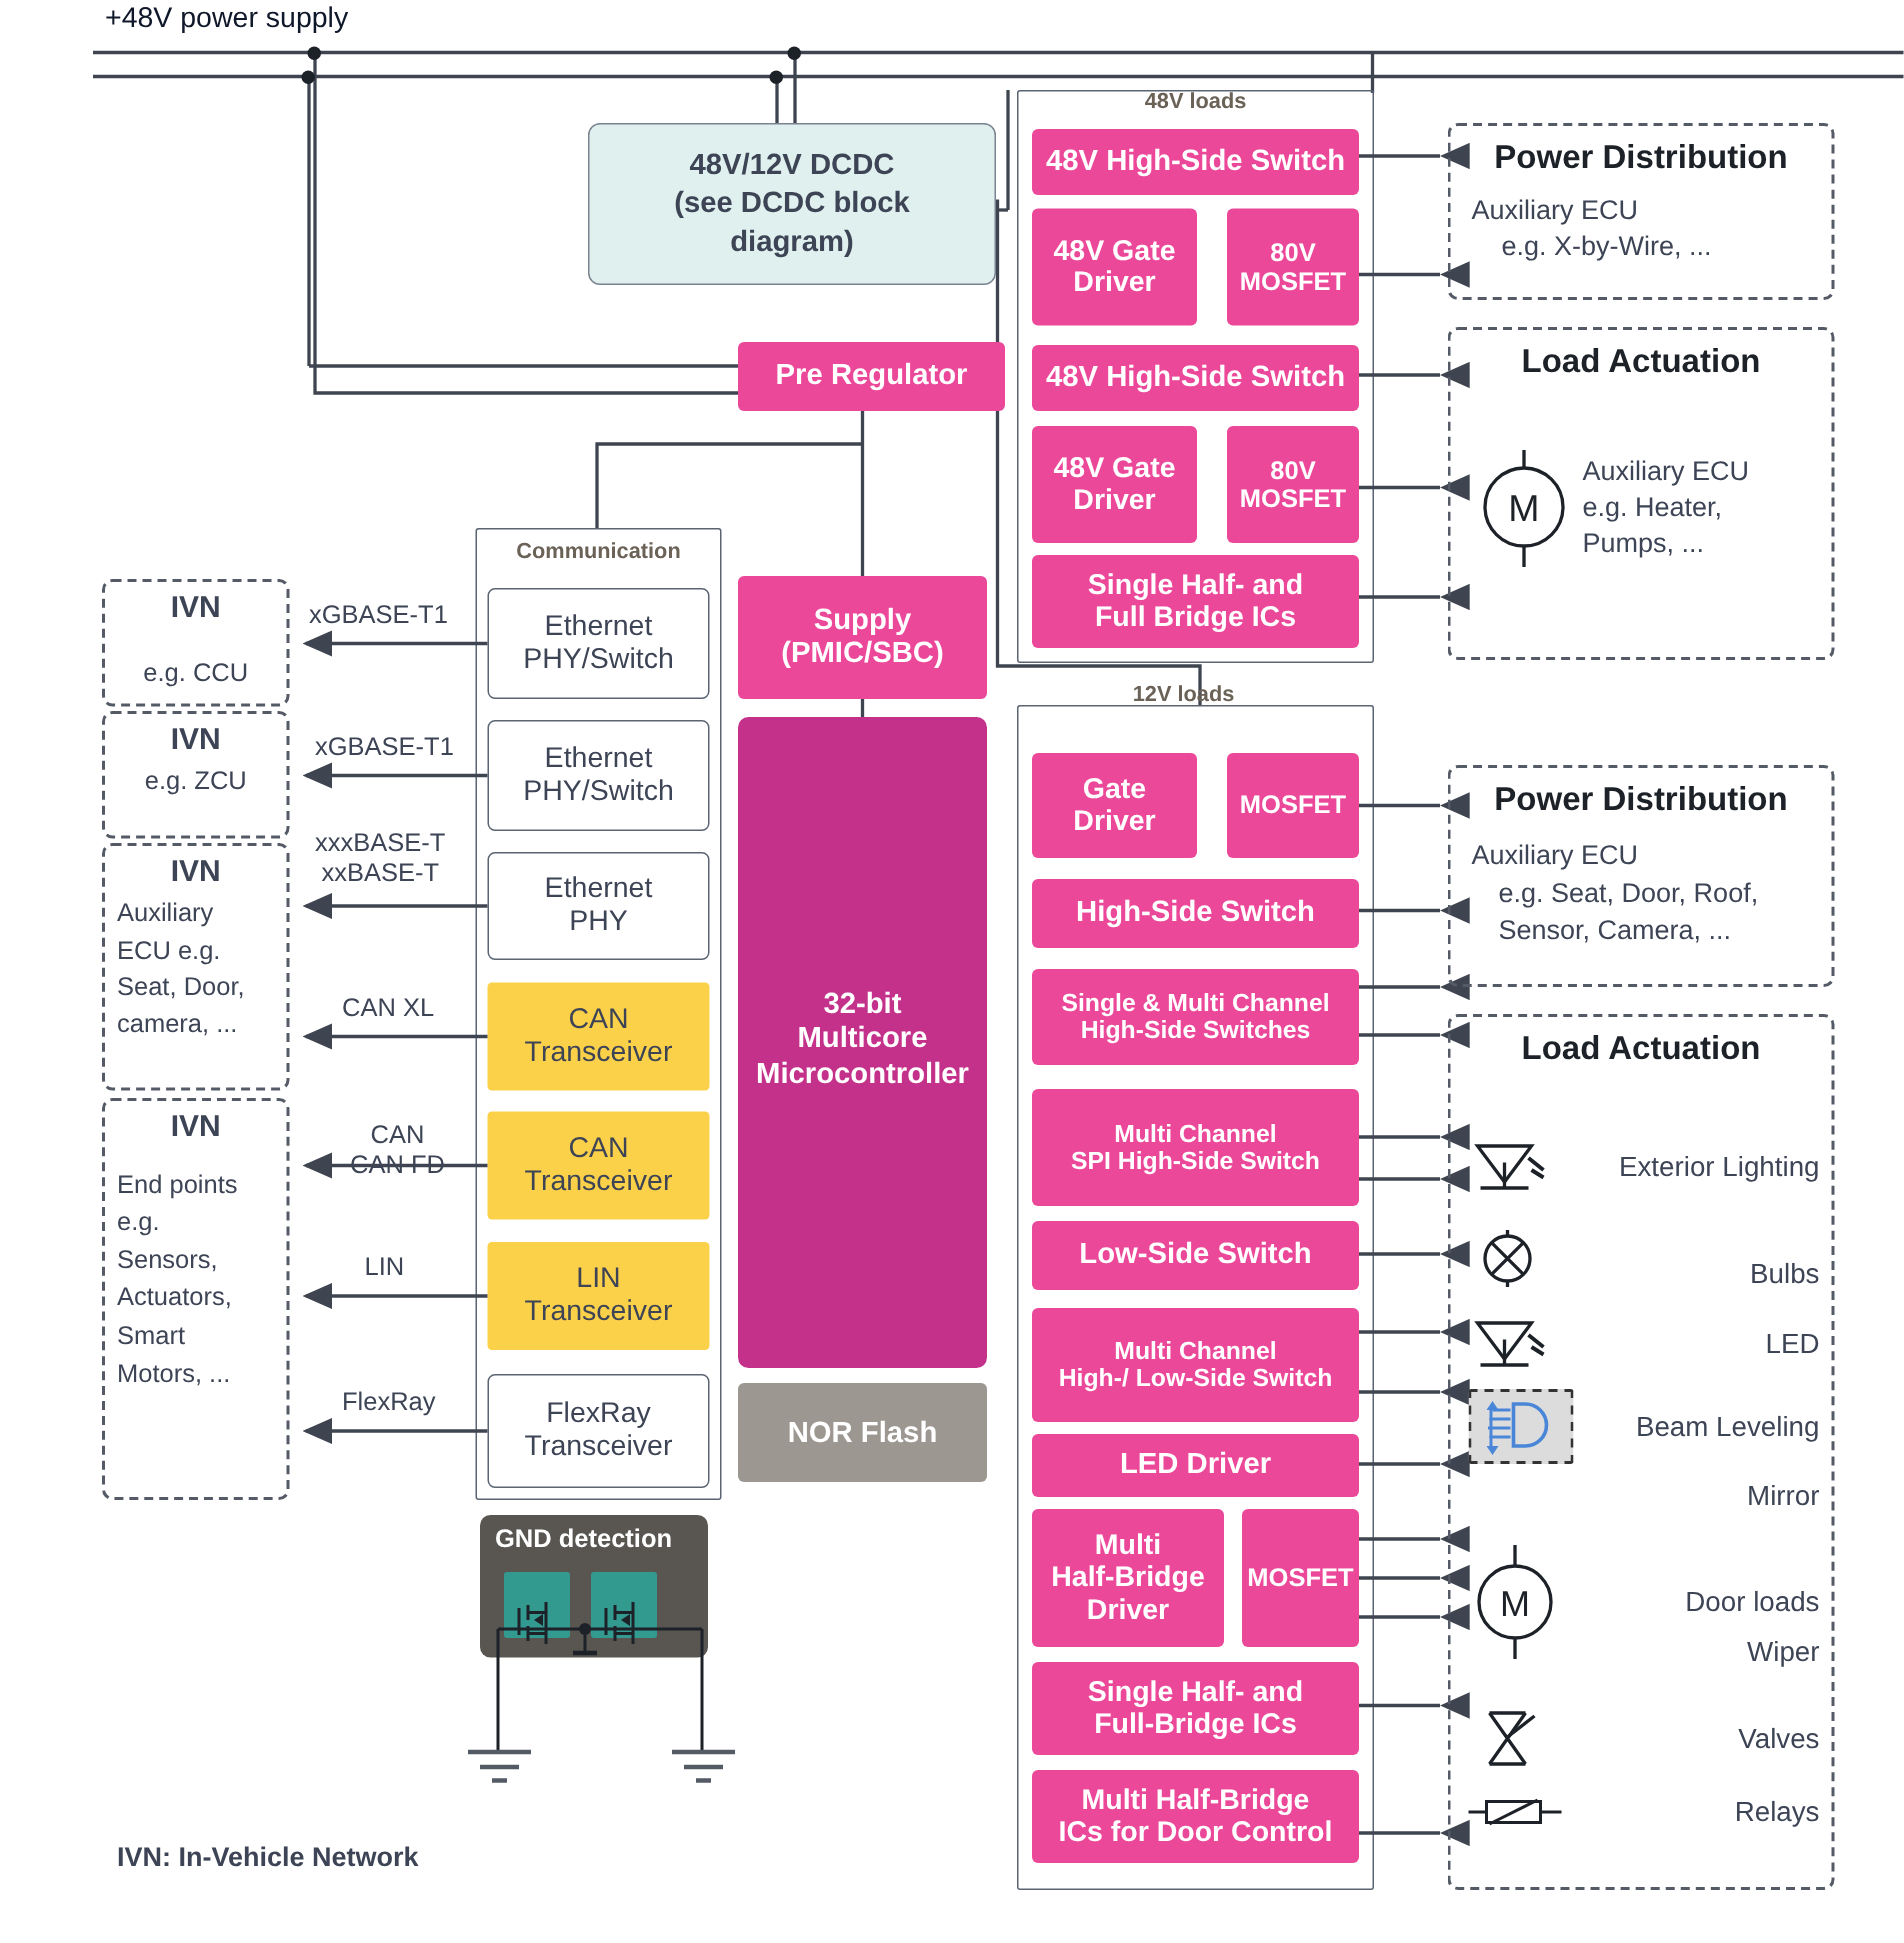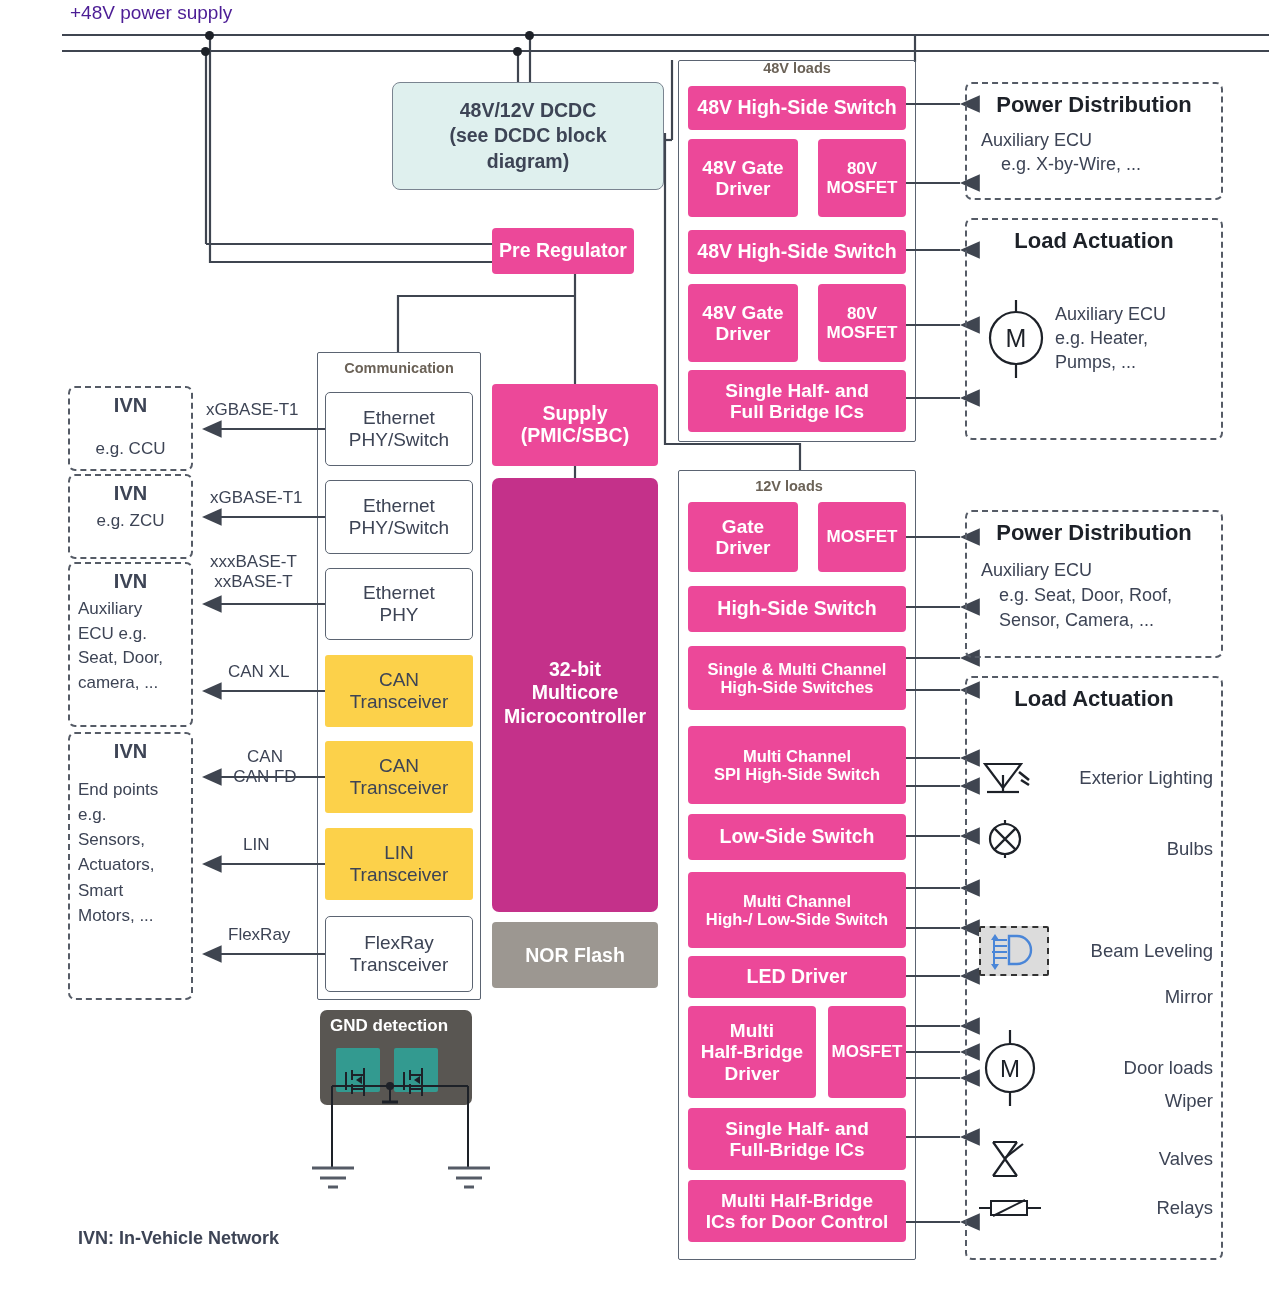--- a/index.html
+++ b/index.html
@@ -64,36 +64,36 @@
     <path d="M665,140 H672"></path>
 
     <path d="M672,60 V140"></path>
 
     <path d="M665,140 V444 H800 V470"></path>
 
     <path d="M915,60 V62"></path>
   </g>
 </svg>
 
-<div class="abs" style="left:70px;top:2px;font-size:19px;color:#4c1d95;">+48V power supply</div>
+<div class="abs" style="left:70px;top:2px;font-size:19px;color:#0f172a;">+48V power supply</div>
 
 <div class="abs dot" style="left:205px;top:31px;"></div>
 <div class="abs dot" style="left:201px;top:47px;"></div>
 <div class="abs dot" style="left:525px;top:31px;"></div>
 <div class="abs dot" style="left:513px;top:47px;"></div>
 
 <div class="abs lightblue" style="left:392px;top:82px;width:272px;height:108px;font-size:19.5px;">
   <div>
     <div>48V/12V DCDC</div>
     <div>(see DCDC block</div>
     <div>diagram)</div>
   </div>
 </div>
 
-<div class="abs teal" style="left:492px;top:228px;width:142px;height:46px;font-size:19.5px;">Pre Regulator</div>
+<div class="abs teal" style="left:492px;top:228px;width:178px;height:46px;font-size:19.5px;">Pre Regulator</div>
 
 <div class="abs teal" style="left:492px;top:384px;width:166px;height:82px;font-size:19.5px;">
   <div>
     <div>Supply</div>
     <div>(PMIC/SBC)</div>
   </div>
 </div>
 
 <div class="abs pink" style="left:492px;top:478px;width:166px;height:434px;font-size:19.5px;padding-top:180px;">
   <div>
@@ -292,21 +292,21 @@
 </div>
 
 <div class="abs teal" style="left:688px;top:370px;width:218px;height:62px;font-size:19px;">
   <div>
       <div>Single Half- and</div>
        <div>Full Bridge ICs</div>
     </div>
 </div>
 
 <div class="abs group" style="left:678px;top:470px;width:238px;height:790px;"></div>
-<div class="abs grouplabel" style="left:678px;top:478px;width:222px;">12V loads</div>
+<div class="abs grouplabel" style="left:678px;top:455px;width:222px;">12V loads</div>
 
 <div class="abs teal" style="left:688px;top:502px;width:110px;height:70px;font-size:19px;">
   <div>
       <div>Gate</div>
        <div>Driver</div>
     </div>
 </div>
 <div class="abs teal" style="left:818px;top:502px;width:88px;height:70px;font-size:17px;">MOSFET</div>
 
 <div class="abs teal" style="left:688px;top:586px;width:218px;height:46px;font-size:19.5px;">High-Side Switch</div>
@@ -438,20 +438,31 @@
     <span style="width:62px;flex:none;">
       <svg width="56" height="42" viewBox="0 0 56 42">
         <circle cx="26" cy="21" r="15" fill="none" stroke="#1d2128" stroke-width="2.2"></circle>
         <path d="M15.4,10.4 L36.6,31.6 M36.6,10.4 L15.4,31.6" stroke="#1d2128" stroke-width="2.2"></path>
         <path d="M26,2 V6 M26,36 V40" stroke="#1d2128" stroke-width="2.2"></path>
       </svg>
       </span>
     <span class="lbl" style="font-size:18.5px;flex:1;text-align:right;">Bulbs</span>
   </div>
 
+  <div style="position:absolute;left:12px;top:198px;width:234px;display:flex;align-items:center;">
+    <span style="width:62px;flex:none;">
+      <svg width="56" height="40" viewBox="0 0 56 40">
+        <path d="M6,6 H42 L24,30 Z" fill="none" stroke="#1d2128" stroke-width="2.2"></path>
+        <path d="M8,34 H40" stroke="#1d2128" stroke-width="2.2"></path>
+        <path d="M24,17 V34" stroke="#1d2128" stroke-width="2.2"></path>
+        <path d="M40,14 L50,22 M42,22 L50,27" stroke="#1d2128" stroke-width="2.6"></path>
+      </svg>
+      </span>
+    <span class="lbl" style="font-size:18.5px;flex:1;text-align:right;">LED</span>
+  </div>
 
   <div style="position:absolute;left:12px;top:248px;width:234px;display:flex;align-items:center;">
     <span style="width:62px;flex:none;background:#dcdcdc;border:2px dashed #333;border-radius:2px;padding:2px;">
       <svg width="52" height="42" viewBox="0 0 52 42">
         <path d="M26,6 h8 a12,12 0 0 1 0,28 h-8 z" fill="none" stroke="#4a86d8" stroke-width="2.4"></path>
         <path d="M12,10 h12 M10,16 h14 M9,22 h15 M10,28 h14" stroke="#4a86d8" stroke-width="2"></path>
         <path d="M12,4 L8,10 L16,10 Z" fill="#4a86d8"></path>
         <path d="M12,40 L8,34 L16,34 Z" fill="#4a86d8"></path>
         <path d="M11,8 V36" stroke="#4a86d8" stroke-width="2"></path>
       </svg>

